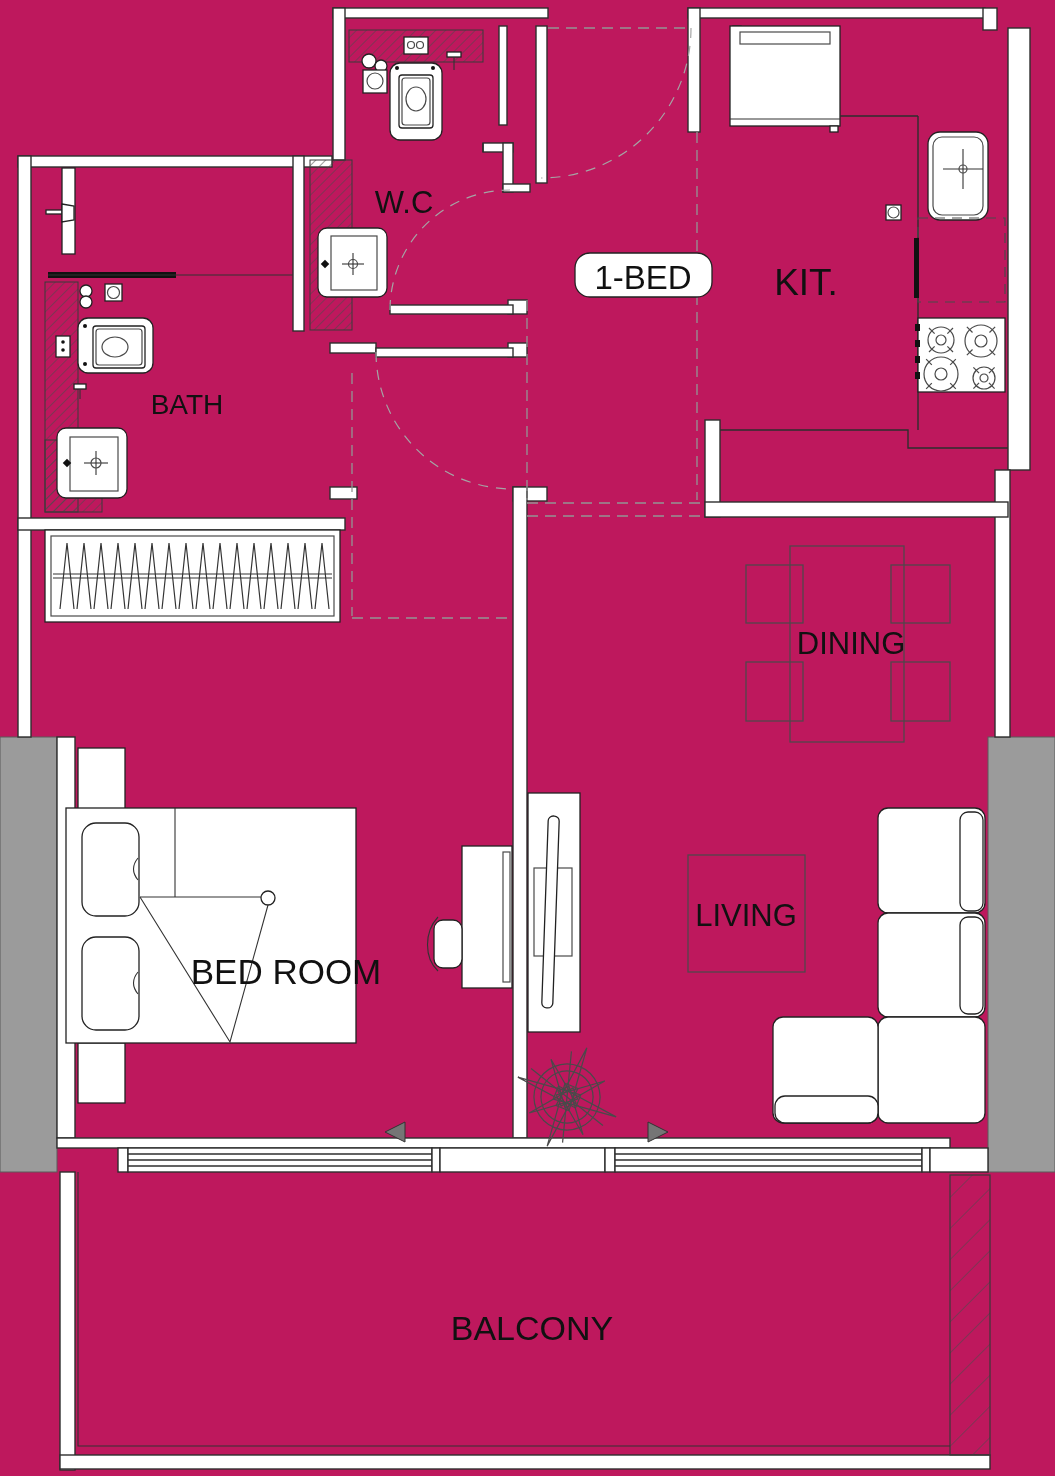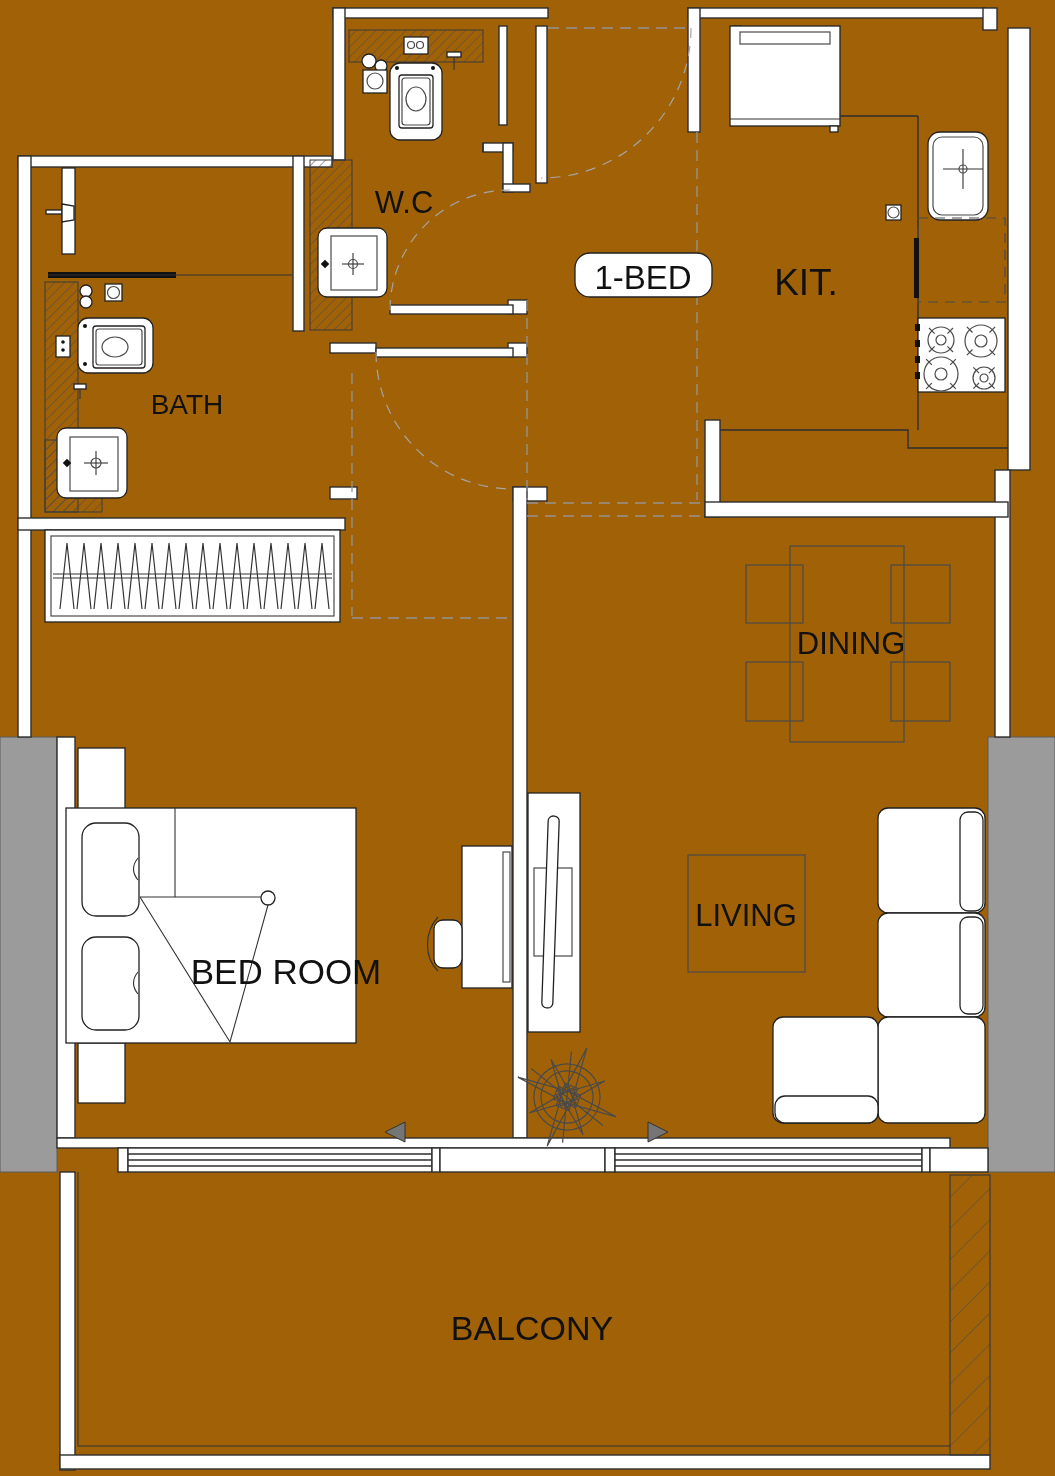--- a/index.html
+++ b/index.html
@@ -1,16 +1,16 @@
 <!DOCTYPE html>
 <html><head>
 <meta charset="utf-8">
 <style>
   html,body{margin:0;padding:0;background:#fff;}
-  .page{width:1055px;height:1476px;position:relative;background:#a16207;}
+  .page{width:1055px;height:1476px;position:relative;background:#be185d;}
   svg{display:block;}
   .wall{fill:#fff;stroke:#2e2e2e;stroke-width:1.4;}
   .ln{stroke:#2e2e2e;stroke-width:1.4;fill:none;}
   .fix{fill:#fff;stroke:#222;stroke-width:1.3;}
   .thin{stroke:#333;stroke-width:1.1;fill:none;}
   .open{fill:none;stroke:#4a4a4a;stroke-width:1.2;}
   .dash{stroke:#949494;stroke-width:1.3;fill:none;stroke-dasharray:11 7;}
   .arc{stroke:#a5a5a5;stroke-width:1.2;fill:none;stroke-dasharray:10 8;}
   .grey{fill:#9b9b9b;stroke:#5a5a5a;stroke-width:1;}
   .hatch{fill:url(#h7);stroke:#3a3a3a;stroke-width:1;}

